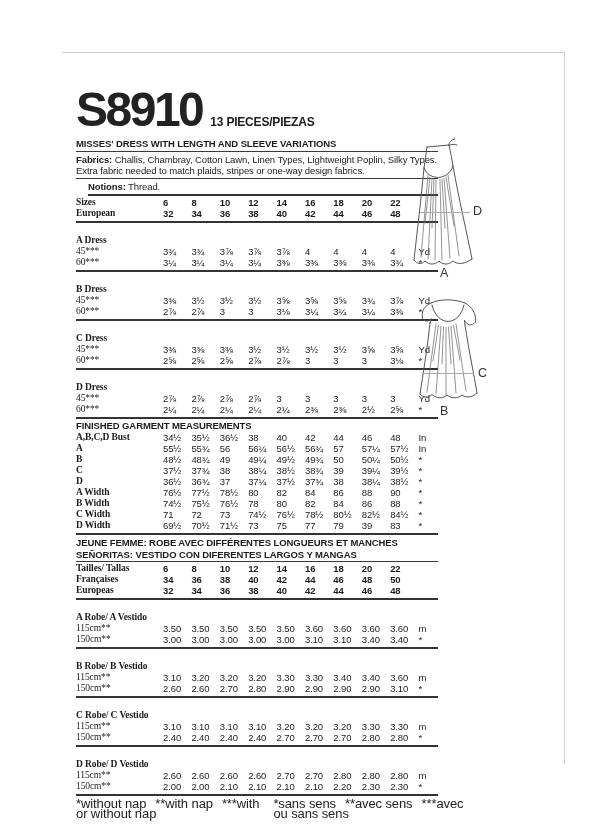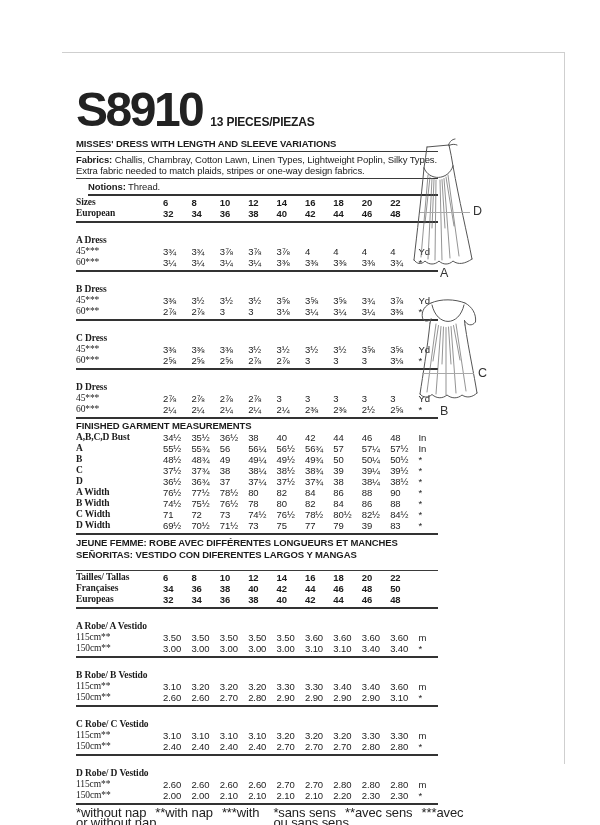--- a/index.html
+++ b/index.html
@@ -32,21 +32,21 @@
   .hdr { font-weight:bold; }
 
   .hdr-block { padding:1px 0 2px; border-bottom:2px solid #333; }
   .sections .sec { padding:12px 0 2px; border-bottom:2px solid #333; }
   .sec-title { font-weight:bold; }
 
   .finished { padding:1px 0 2px; border-bottom:2px solid #333; }
   .blk-heading { font-weight:bold; font-size:9.5px; line-height:12px; }
   .sub-heading { font-weight:bold; font-size:9.5px; line-height:11px; }
 
-  .metric-headings { padding:2px 0 9px; border-bottom:1px solid #3a3a3a; }
+  .metric-headings { padding:2px 0 0; border-bottom:1px solid #3a3a3a; }
 
   .footnotes { width:396px; font-size:13px; line-height:10px; margin-top:3px; color:#222; }
   .fn-row { display:flex; justify-content:space-between; }
   .fn-group span { margin-right:9px; }
 
   .bottom-note { font-weight:bold; font-size:10px; text-align:center; width:360px; margin-top:20px; letter-spacing:-0.2px; }
 
   
   .art { position:absolute; }
   .art svg { display:block; }

